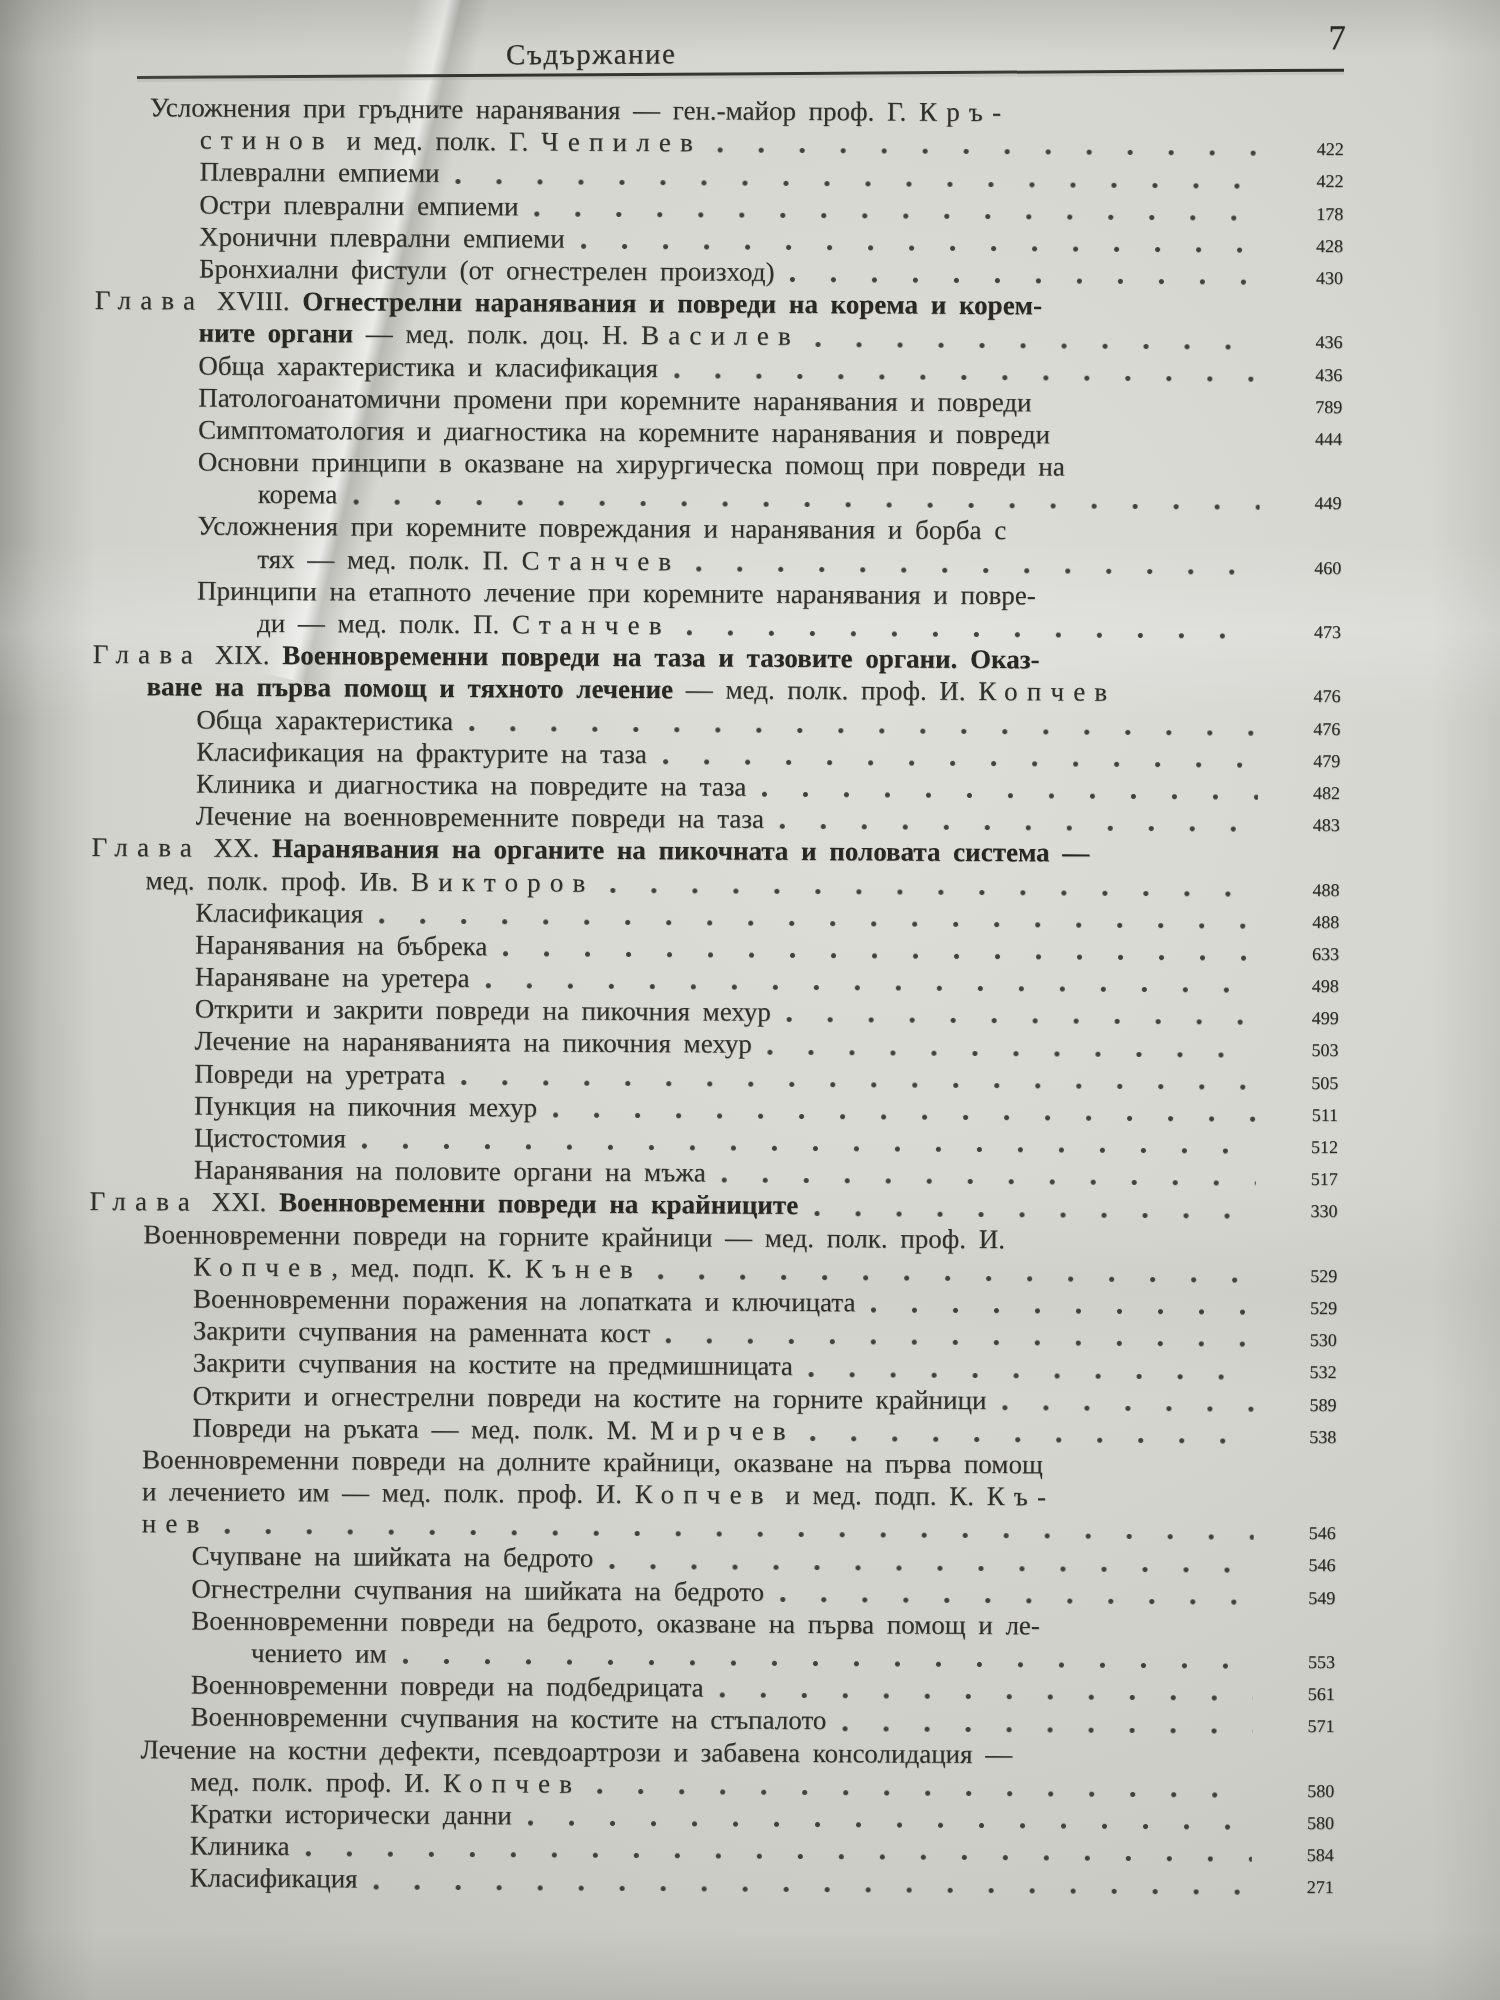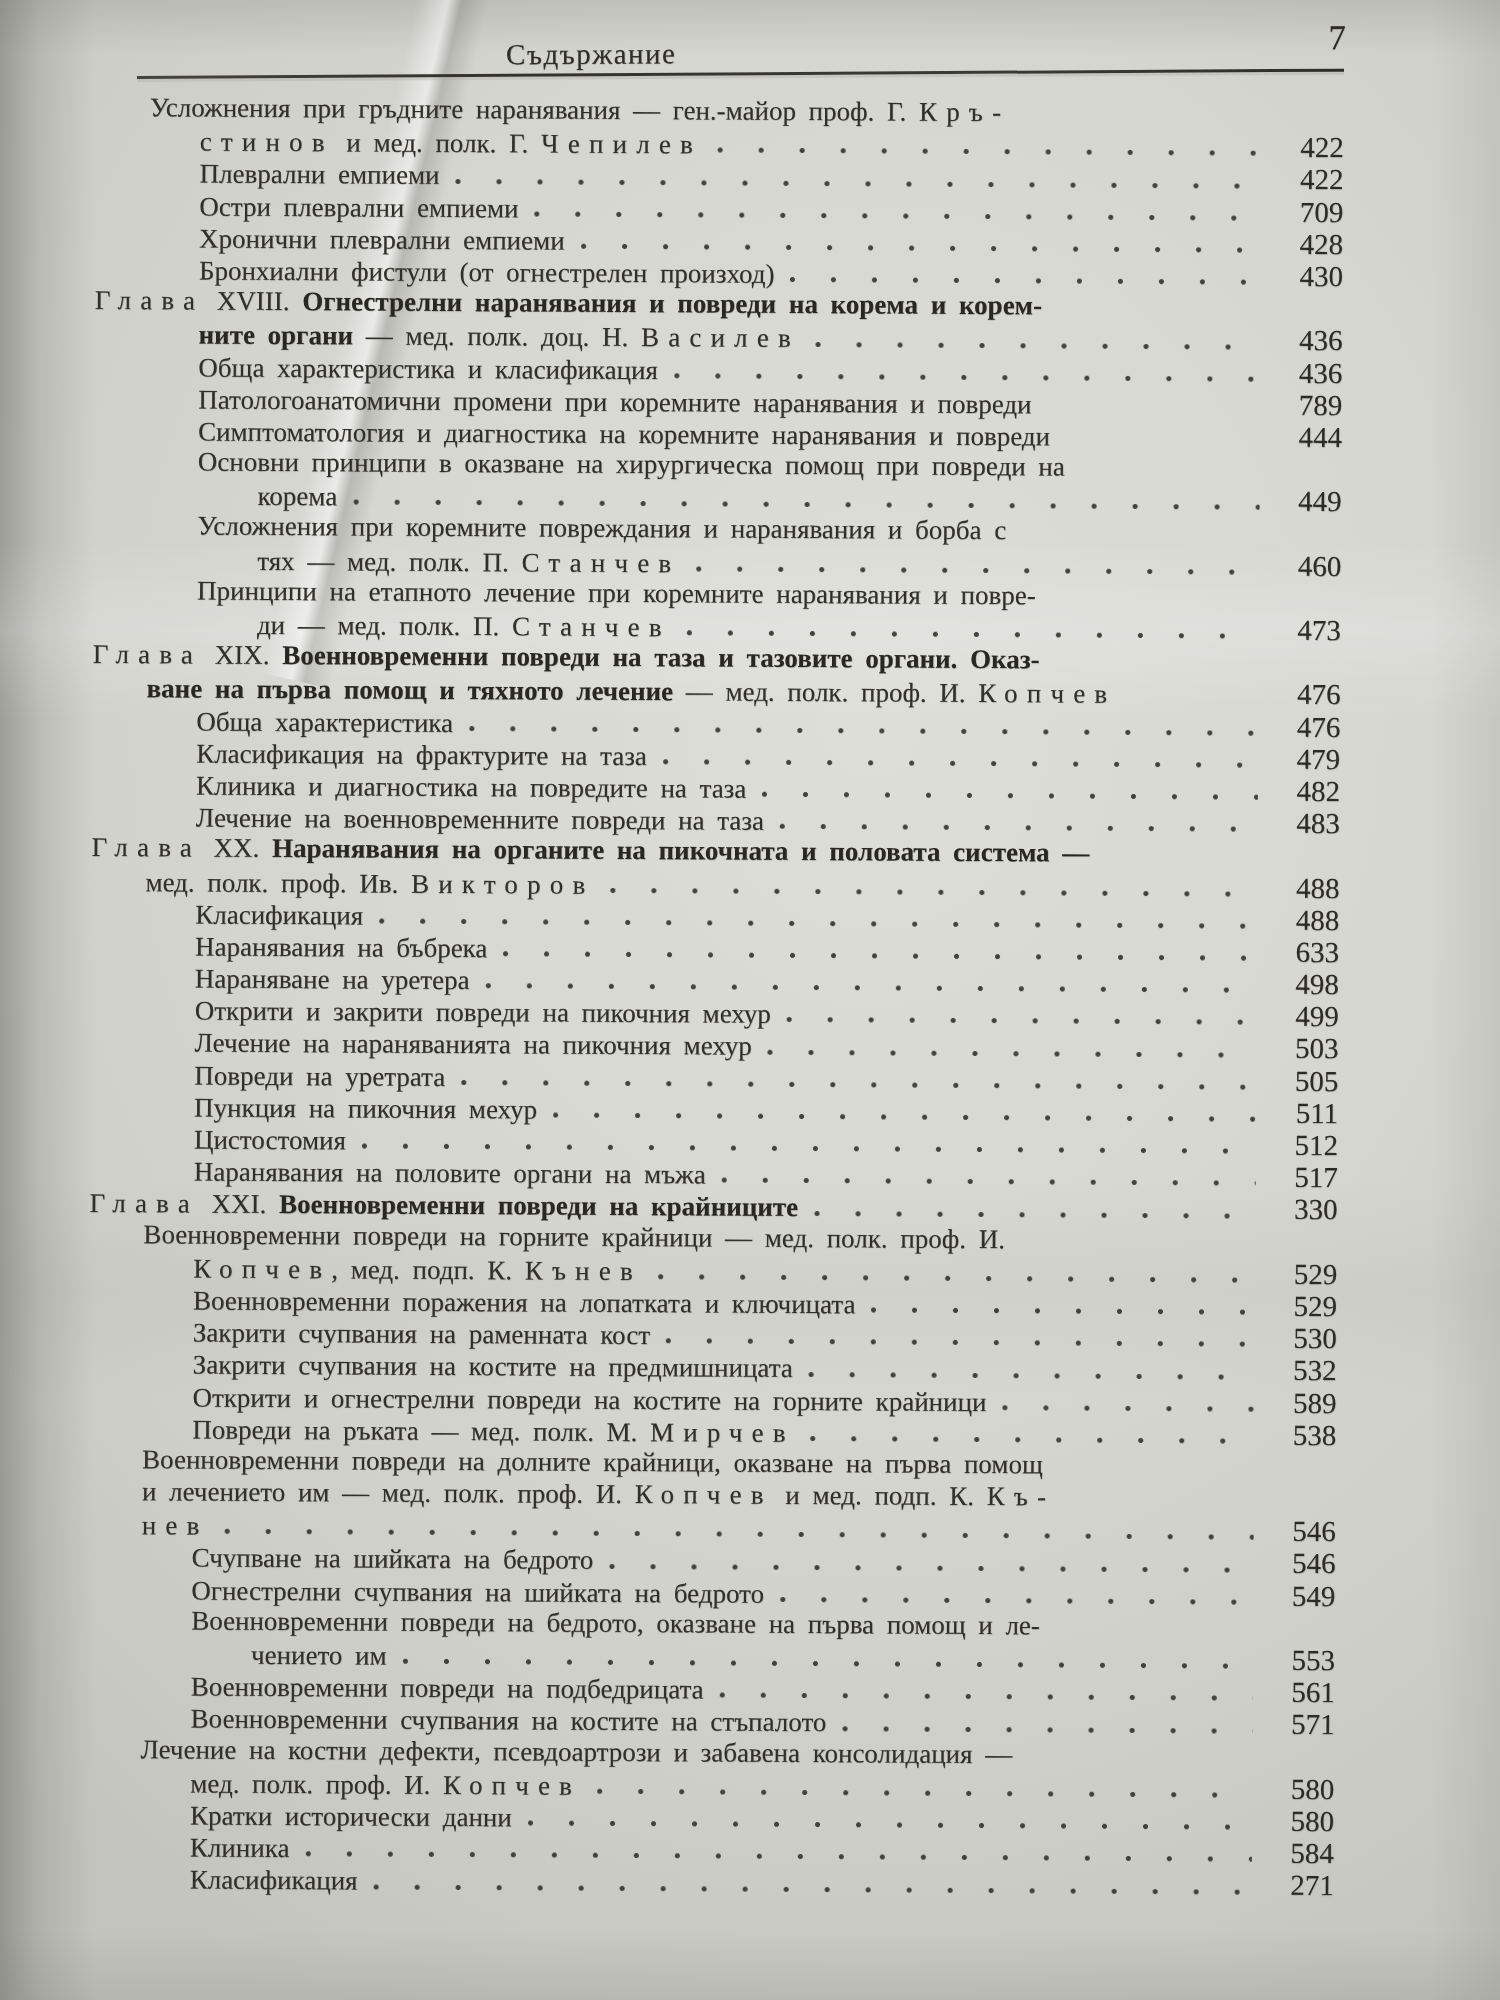--- a/index.html
+++ b/index.html
@@ -44,21 +44,21 @@
   .ind-cont{padding-left:172px;}
   .txt{text-shadow:0.4px 0.5px 0.7px rgba(44,42,36,0.42);}
   .seg-n{}
   .seg-b{font-weight:bold;color:#292722;}
   .seg-sp{letter-spacing:0.34em;}
   .leader{flex:1 1 auto;align-self:stretch;margin:0 10px 0 12px;min-width:6px;}
   .leader.dotted{
     background-image:radial-gradient(circle at 2.5px 2.5px, rgba(46,44,38,0.88) 2.1px, rgba(46,44,38,0) 2.9px);
     background-size:41px 5px;background-repeat:repeat-x;
     background-position:left 4px bottom 7px;}
-  .num{flex:0 0 auto;width:72px;text-align:right;font-size:29px;color:#2d2b26;
+  .num{flex:0 0 auto;width:72px;text-align:right;font-size:18px;color:#2d2b26;
     text-shadow:0.4px 0.5px 0.8px rgba(44,42,36,0.45);}
 </style>
 </head>
 <body>
 
 <div class="page">
   <div class="shade-left"></div>
   <div class="shade-top"></div>
   <div class="shade-bottom"></div>
   <div class="shade-right"></div>
@@ -82,21 +82,21 @@
           <span class="num">422</span>
         </div>
         <div class="row ind-sub">
           <span class="txt"><span class="seg-n">Плеврални емпиеми</span></span>
           <span class="leader dotted"></span>
           <span class="num">422</span>
         </div>
         <div class="row ind-sub">
           <span class="txt"><span class="seg-n">Остри плеврални емпиеми</span></span>
           <span class="leader dotted"></span>
-          <span class="num">709</span>
+          <span class="num">178</span>
         </div>
         <div class="row ind-sub">
           <span class="txt"><span class="seg-n">Хронични плеврални емпиеми</span></span>
           <span class="leader dotted"></span>
           <span class="num">428</span>
         </div>
         <div class="row ind-sub">
           <span class="txt"><span class="seg-n">Бронхиални фистули (от огнестрелен произход)</span></span>
           <span class="leader dotted"></span>
           <span class="num">430</span>

